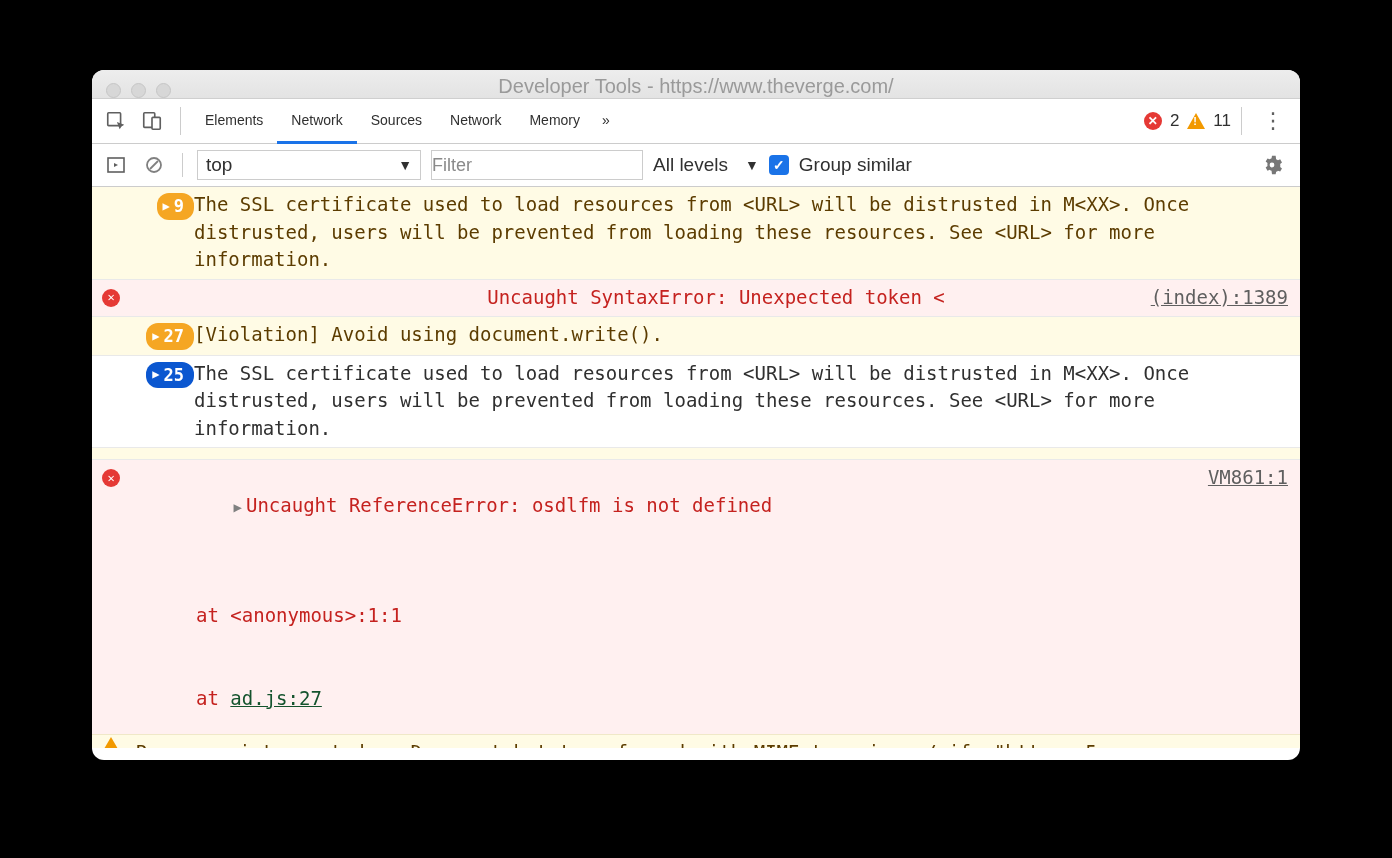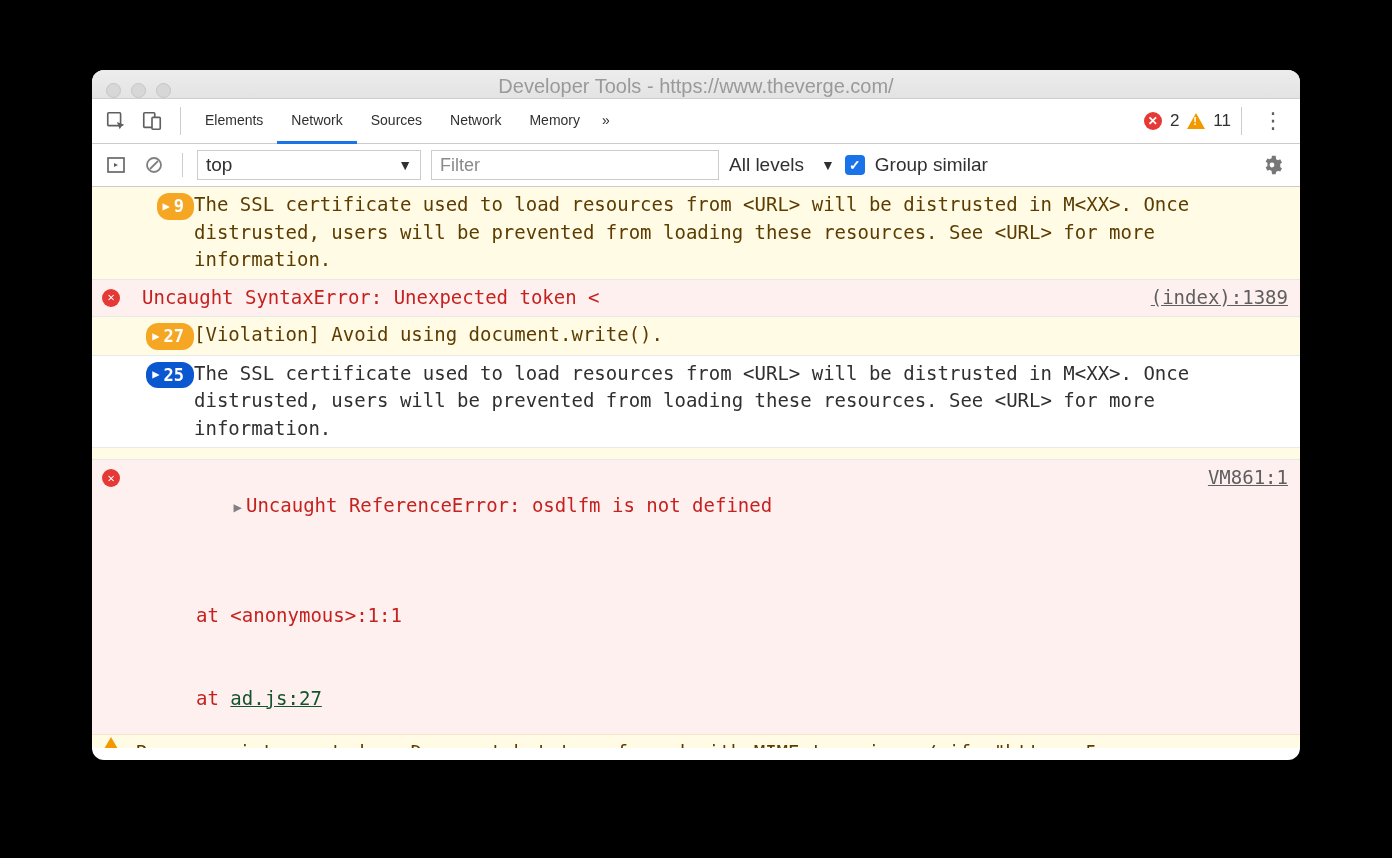--- a/index.html
+++ b/index.html
@@ -96,23 +96,23 @@
     font-size: 19px;
     color: #303030;
   }
   .context-select {
     display:flex; align-items:center; justify-content:space-between;
     width: 224px; height: 30px;
     border:1px solid #ccc; background:#fff;
     padding: 12px 8px;
   }
   .filter-input {
-    width: 288px; height: 30px;
+    width: 212px; height: 30px;
     border:1px solid #ccc;
-    padding: 0 8px; font-size: 18px;
+    padding: 0 0; font-size: 18px;
     color:#15803d;
   }
   .filter-input::placeholder { color:#8a8a8a; }
   .levels { display:flex; align-items:center; gap:17px; }
   .chev { font-size: 14px; }
   .chk {
     width:20px; height:20px; border-radius:4px; background:#1a73e8;
     display:inline-flex; align-items:center; justify-content:center; color:#fff; font-size:14px; font-weight:bold;
   }
   .gear { margin-left:auto; }
@@ -282,21 +282,21 @@
           <span>9</span>
         </span>
       </div>
       <div class="mbody">The SSL certificate used to load resources from &lt;URL&gt; will be distrusted in M&lt;XX&gt;. Once distrusted, users will be prevented from loading these resources. See &lt;URL&gt; for more information.</div>
     </div>
 
     <div class="msg err">
       <div class="gutter">
         <span class="erricon">✕</span>
       </div>
-      <div class="mbody" style="padding-left:0; margin-left:-52px;">Uncaught SyntaxError: Unexpected token &lt;</div>
+      <div class="mbody" style="padding-left:0; margin-left:-52px;text-align:center;">Uncaught SyntaxError: Unexpected token &lt;</div>
       <a class="src">(index):1389</a>
     </div>
 
     <div class="msg warn">
       <div class="gutter right">
         <span class="pill orange">
           <span class="tri">▶</span>
           <span>27</span>
         </span>
       </div>

